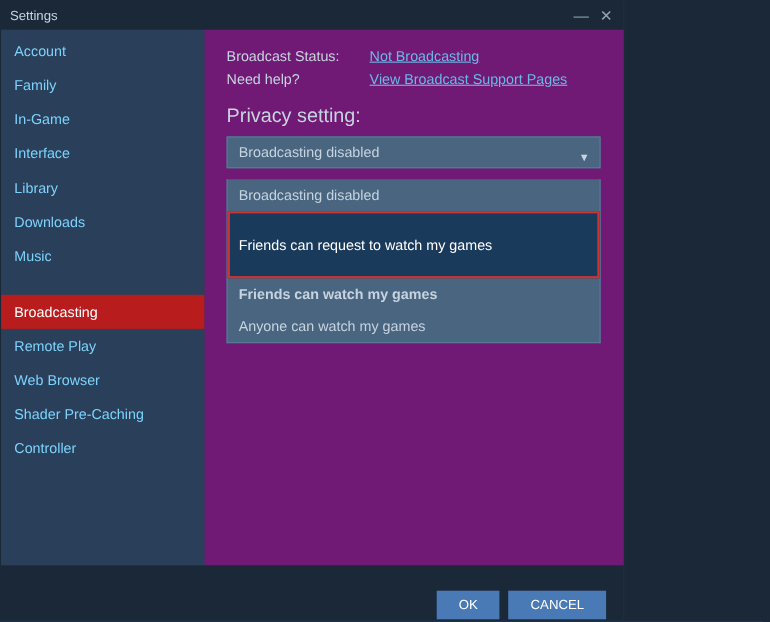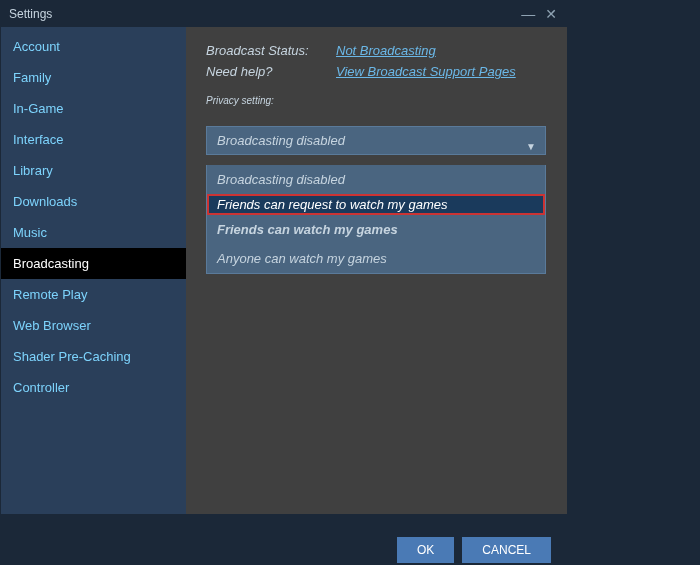--- a/index.html
+++ b/index.html
@@ -65,30 +65,30 @@
     }
 
     .sidebar-item {
       padding: 8px 12px;
       cursor: pointer;
       color: #7dd3fc;
       font-size: 13px;
     }
 
     .sidebar-item.active {
-      background: #000000;
+      background: #b91c1c;
       color: #ffffff;
+      margin-top: 20px;
     }
 
     .content-area {
       flex: 1;
-      background: #404040;
+      background: #701a75;
       padding: 16px 20px;
       overflow: auto;
-      font-style: italic;
     }
 
     .status-row {
       display: flex;
       align-items: center;
       margin-bottom: 6px;
       font-size: 13px;
     }
 
     .status-label {
@@ -98,22 +98,22 @@
 
     .status-link {
       color: #6bb8e8;
       text-decoration: underline;
       cursor: pointer;
     }
 
     .privacy-label {
       color: #c6d4df;
       margin-top: 16px;
-      margin-bottom: 20px;
-      font-size: 10px;
+      margin-bottom: 8px;
+      font-size: 18px;
     }
 
     .dropdown-container {
       position: relative;
       width: 340px;
     }
 
     .dropdown-selected {
       background: #4a6580;
       border: 1px solid #5a7a9a;
@@ -150,21 +150,21 @@
       padding: 7px 10px;
       cursor: pointer;
       color: #c6d4df;
       font-size: 13px;
     }
 
     .dropdown-option.highlighted {
       background: #1a3a5c;
       color: #ffffff;
       border: 2px solid #cc3333;
-      padding: 1px 8px;
+      padding: 21px 8px;
     }
 
     .dropdown-option.bold-option {
       font-weight: bold;
       color: #c6d4df;
     }
 
     .arrow-annotation {
       margin-top: 10px;
       display: flex;

